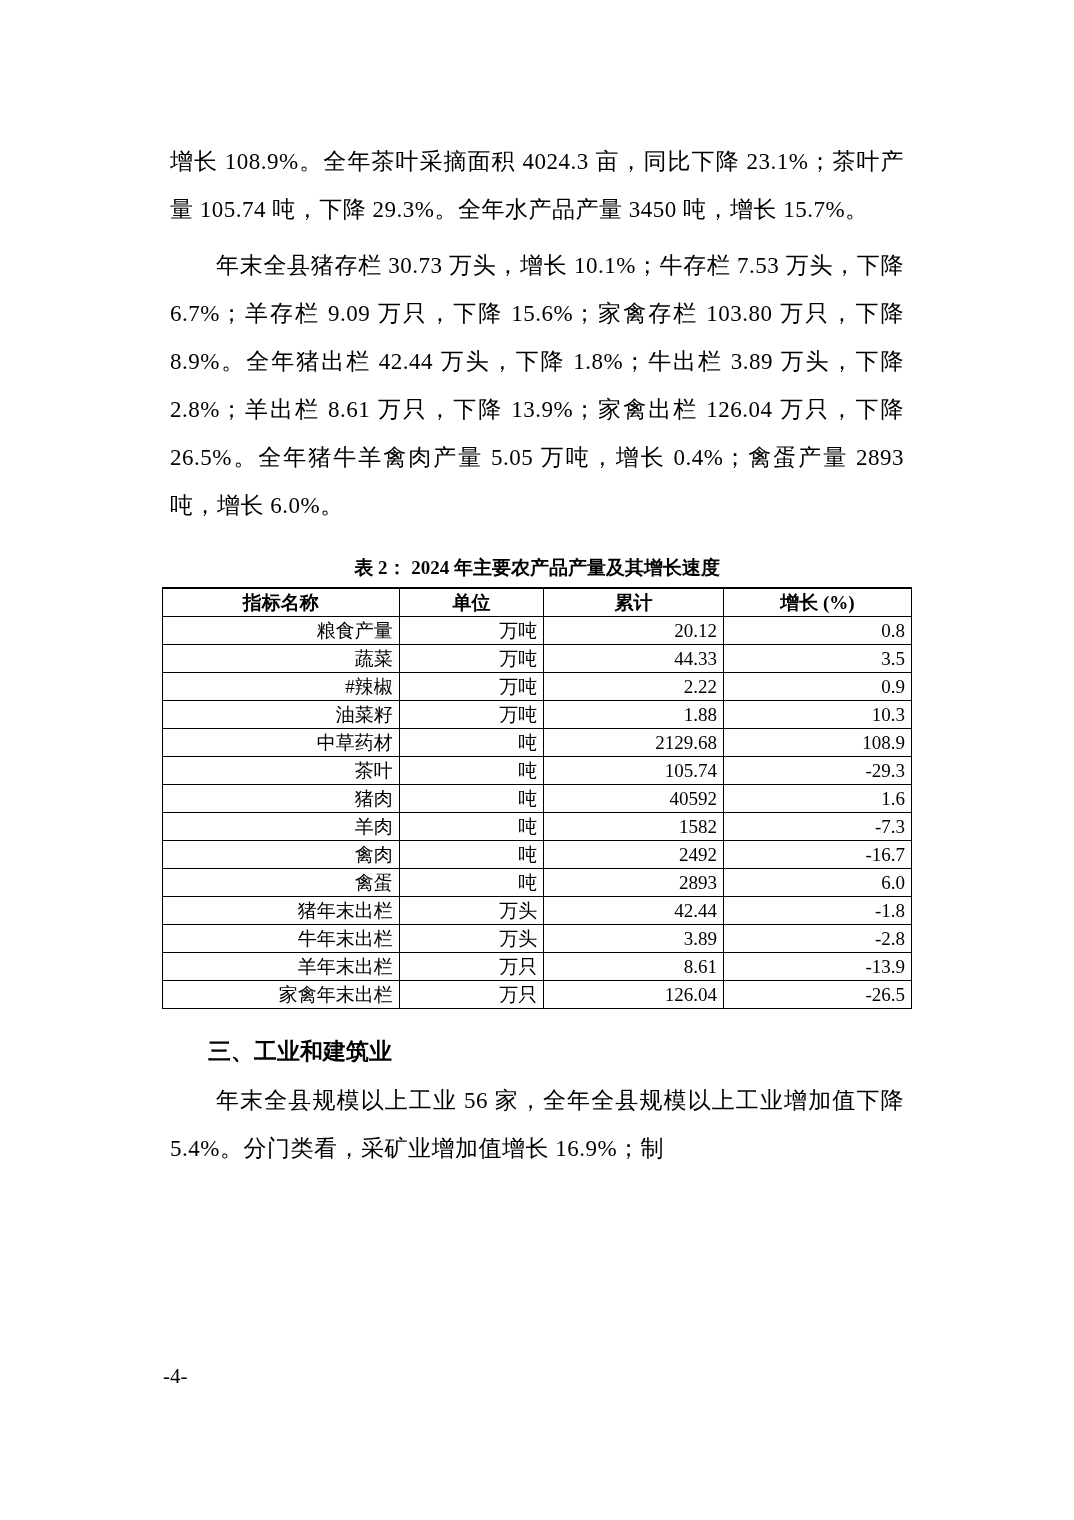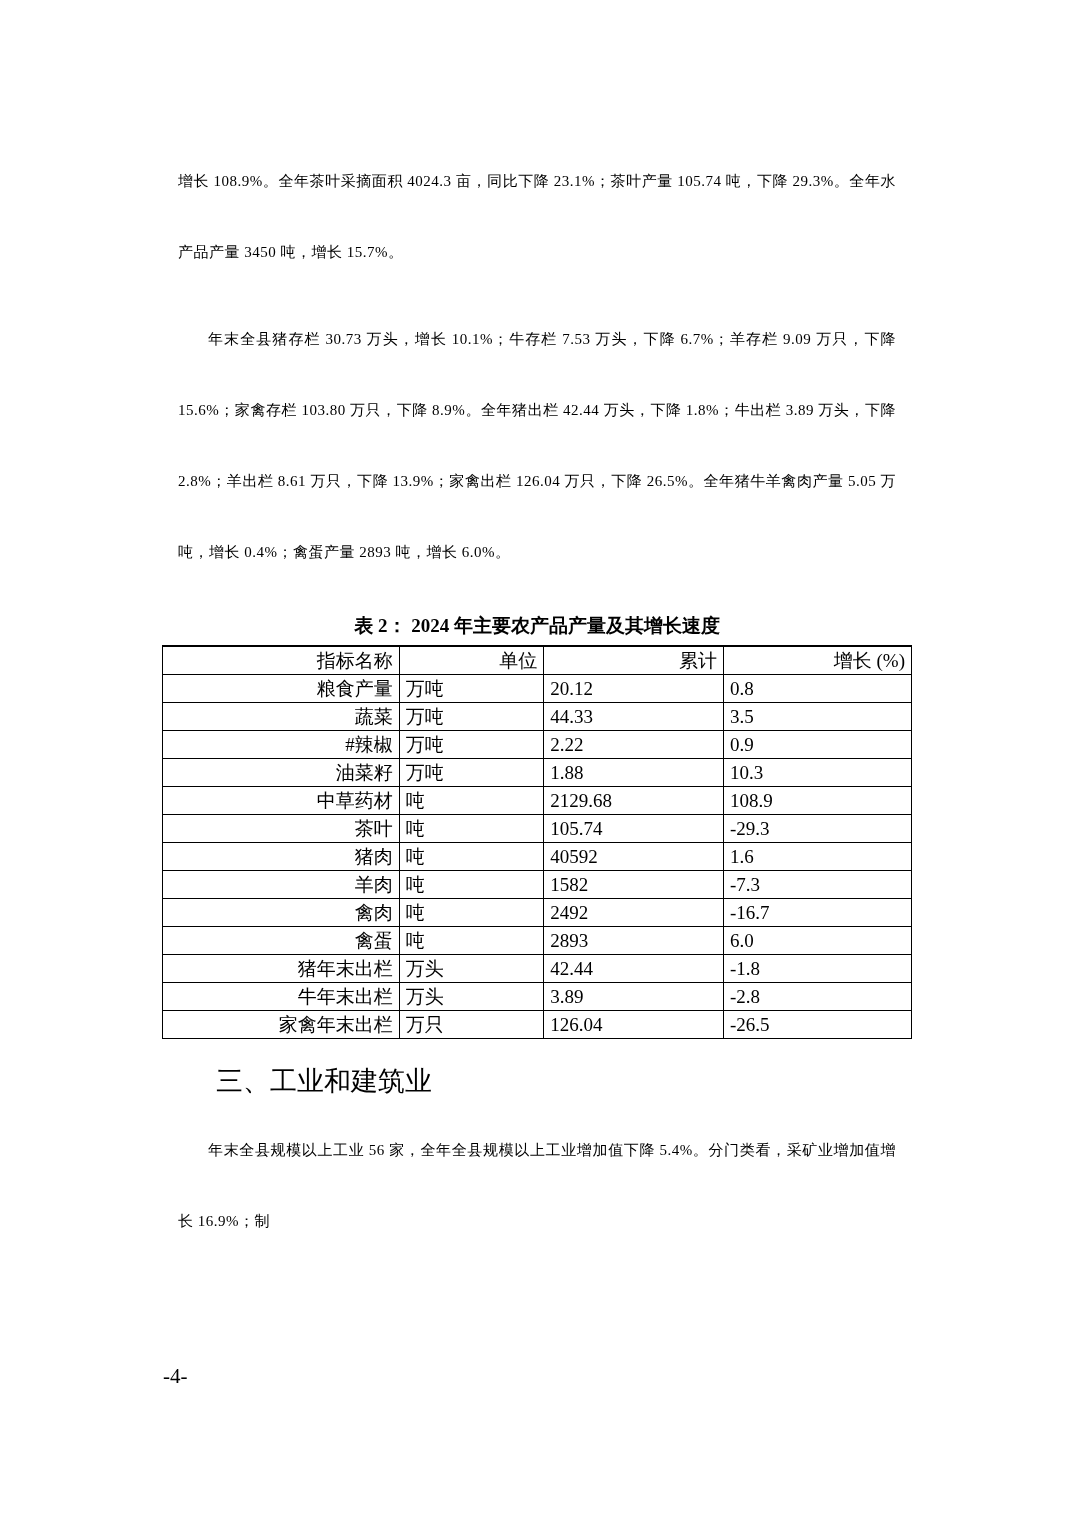--- a/index.html
+++ b/index.html
@@ -14,24 +14,24 @@
     font-family: "Liberation Serif", "DejaVu Serif", serif;
     color: #000000;
     overflow: hidden;
   }
   .content {
     width: 750px;
     margin: 0 auto;
     padding-top: 130px;
   }
   p.body-text {
-    font-size: 15px;
-    line-height: 71px;
+    font-size: 23px;
+    line-height: 48px;
     text-align: justify;
-    margin: 16px;
+    margin: 8px;
     letter-spacing: 0.5px;
   }
   p.indent-2 {
     text-indent: 2em;
   }
   .table-caption {
     font-size: 19px;
     font-weight: bold;
     text-align: center;
     margin: 25px 0 6px 0;
@@ -51,35 +51,35 @@
     overflow: hidden;
     white-space: nowrap;
   }
   table.data-table {
     border-top: 2px solid #000000;
   }
   table.data-table tr:first-child th {
     border-top: 2px solid #000000;
   }
   table.data-table th {
-    font-weight: normal;
-    text-align: right;
+    font-weight: bold;
+    text-align: center;
   }
   td.col-first {
     text-align: right;
     padding-left: 10px;
   }
   td.col-center {
-    text-align: left;
+    text-align: right;
     margin-top: 16px;
   }
   .section-heading {
     font-family: "Liberation Sans", "DejaVu Sans", sans-serif;
-    font-weight: normal;
-    font-size: 27px;
+    font-weight: bold;
+    font-size: 23px;
     line-height: 36px;
     margin: 24px 0 8px 0;
     text-indent: 2em;
   }
   .page-number {
     position: absolute;
     left: 163px;
     top: 1362px;
     font-size: 21px;
     line-height: 28px;
@@ -178,20 +178,26 @@
           <td class="col-center">42.44</td>
           <td class="col-center">-1.8</td>
         </tr>
         <tr>
           <td class="col-first">牛年末出栏</td>
           <td class="col-center">万头</td>
           <td class="col-center">3.89</td>
           <td class="col-center">-2.8</td>
         </tr>
         <tr>
+          <td class="col-first">羊年末出栏</td>
+          <td class="col-center">万只</td>
+          <td class="col-center">8.61</td>
+          <td class="col-center">-13.9</td>
+        </tr>
+        <tr>
           <td class="col-first">家禽年末出栏</td>
           <td class="col-center">万只</td>
           <td class="col-center">126.04</td>
           <td class="col-center">-26.5</td>
         </tr>
       </tbody>
   </table>
 
   <div class="section-heading">三、工业和建筑业</div>
 

